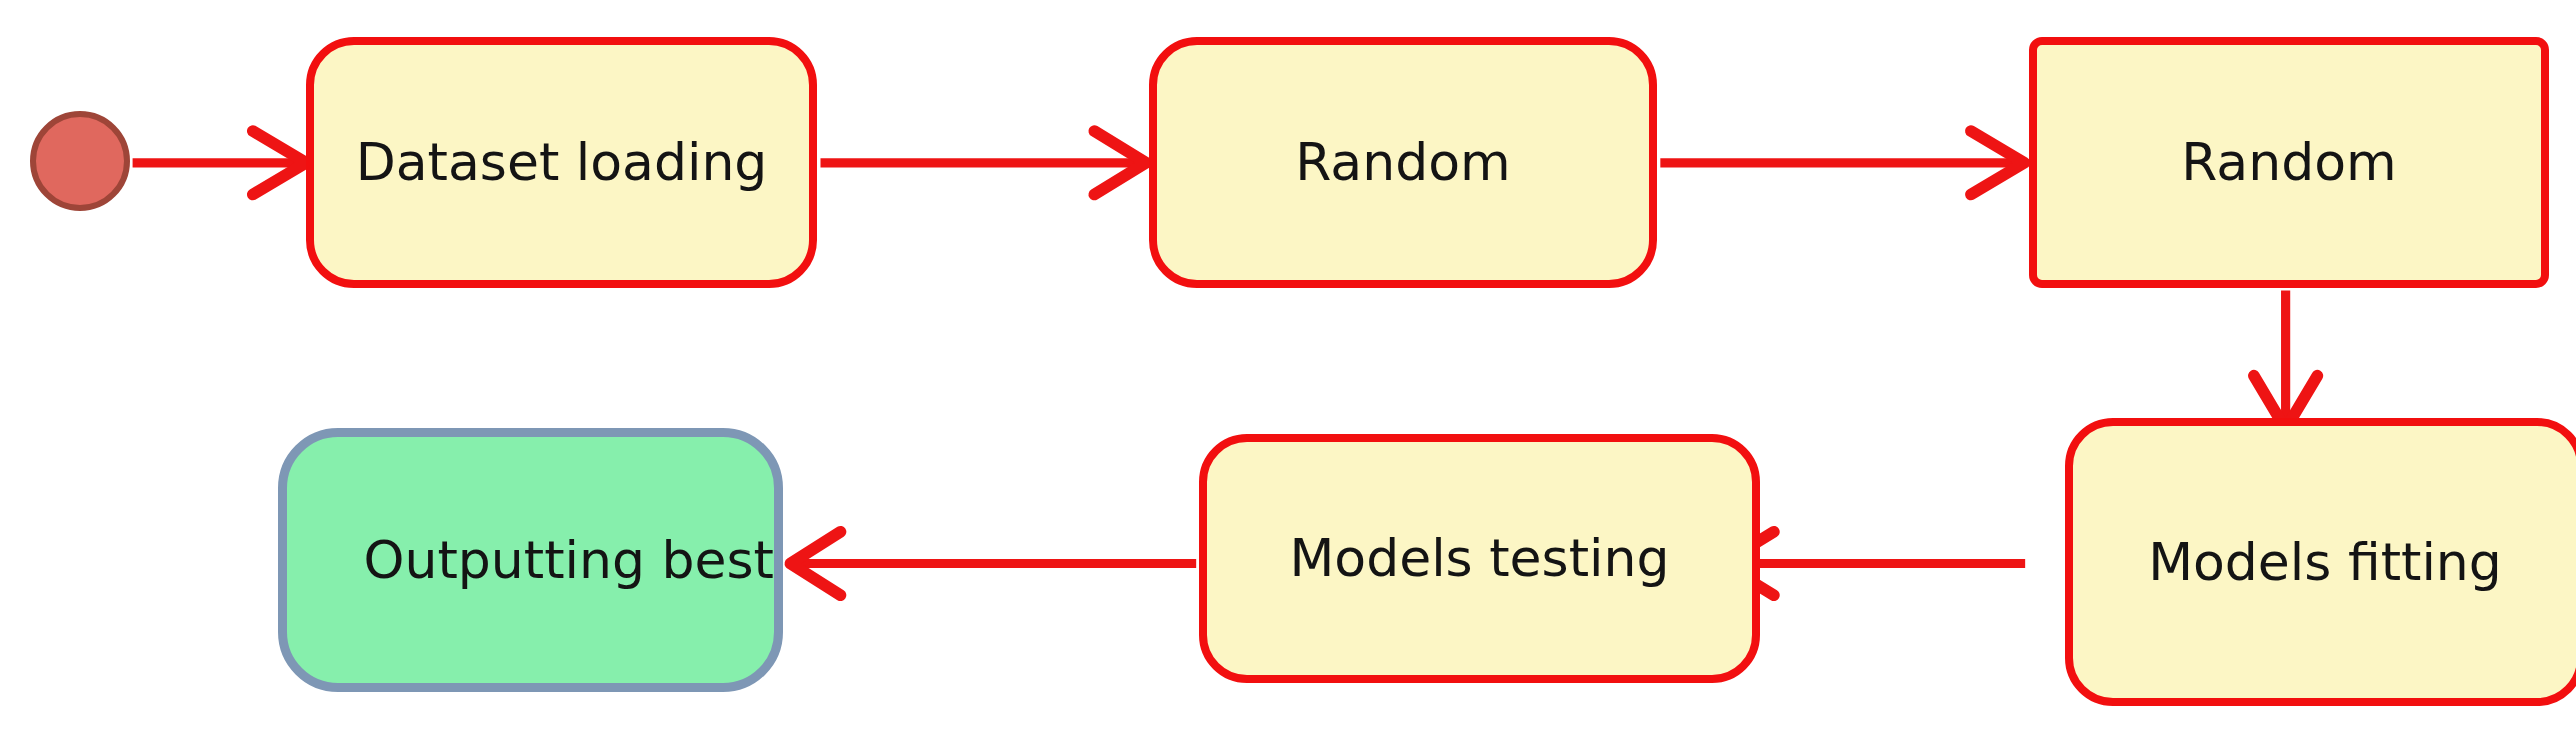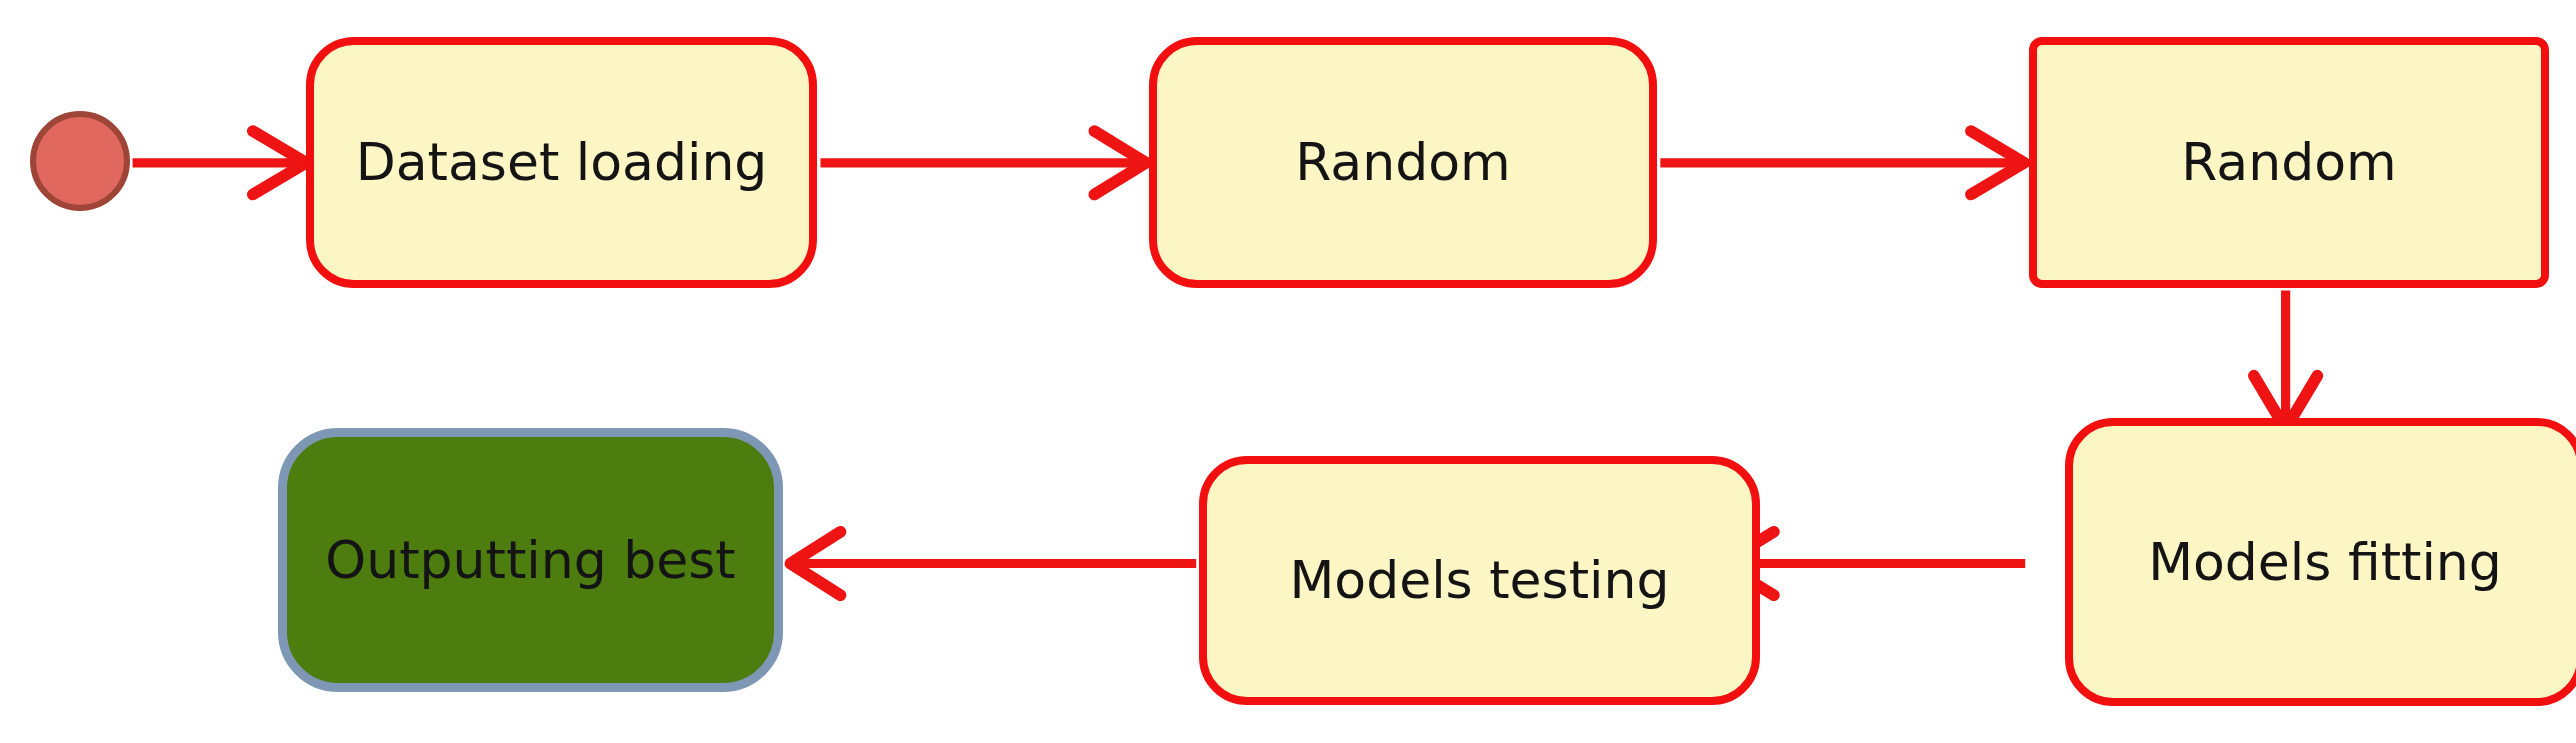--- a/index.html
+++ b/index.html
@@ -35,42 +35,43 @@
     line-height: 1.28;
     color: #141414;
     letter-spacing: 0px;
   }
   .node.process {
     background: #fcf6c5;
     border: 8.4px solid #f20f0f;
     border-radius: 48px;
   }
   .node.terminal {
-    background: #4d7c0f;
+    background: #86efac;
     border: 9.2px solid #7e97b5;
     border-radius: 60px;
+    align-items: flex-end;
   }
   .node span { display: block; }
   #start-circle {
     position: absolute;
     left: 30px;
     top: 111px;
     width: 100px;
     height: 100px;
     box-sizing: border-box;
     background: #e0685e;
     border: 6.7px solid #9e4538;
     border-radius: 50%;
   }
   
   #node-dataset-loading        { left: 306px;  top: 37px;  width: 511px; height: 251px; }
   #node-feature-standartization{ left: 1149px; top: 37px;  width: 508px; height: 251px; }
   #node-random-undersampling   { left: 2029px; top: 37px;  width: 520px; height: 251px; border-radius: 13px; }
   #node-models-fitting         { left: 2029px; top: 418px; width: 520px; height: 288px; margin-left: 36px; }
-  #node-models-testing         { left: 1199px; top: 456px; width: 561px; height: 249px; }
+  #node-models-testing         { left: 1199px; top: 434px; width: 561px; height: 249px; }
   #node-outputting-best-model  { left: 278px;  top: 428px; width: 505px; height: 264px; }
   .shaft   { stroke: #ee1414; stroke-width: 11; fill: none; }
   .chevron { stroke: #ee1414; stroke-width: 14; fill: none; stroke-linecap: round; stroke-linejoin: round; }
 </style>
 </head>
 <body>
 
 <div id="canvas">
 
   <svg id="edges-svg" viewBox="0 0 3084 890" xmlns="http://www.w3.org/2000/svg">

